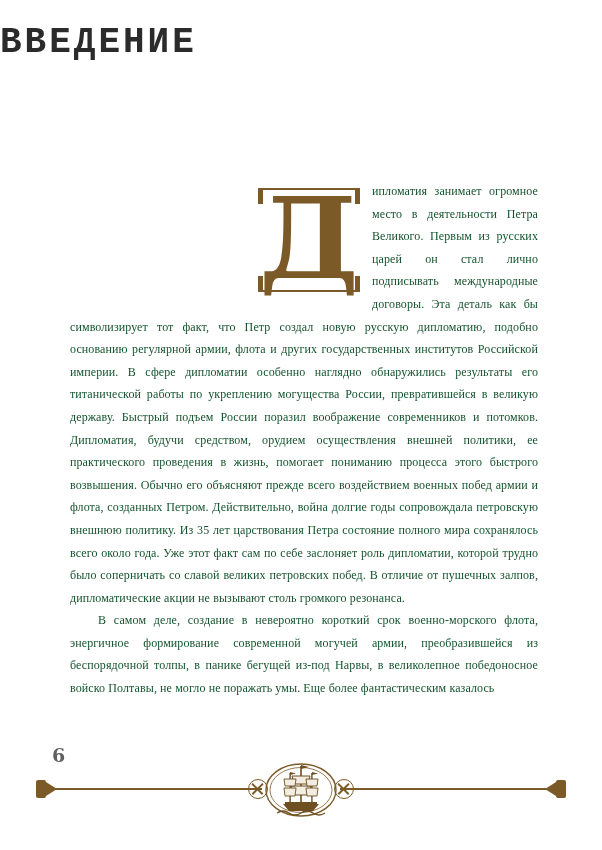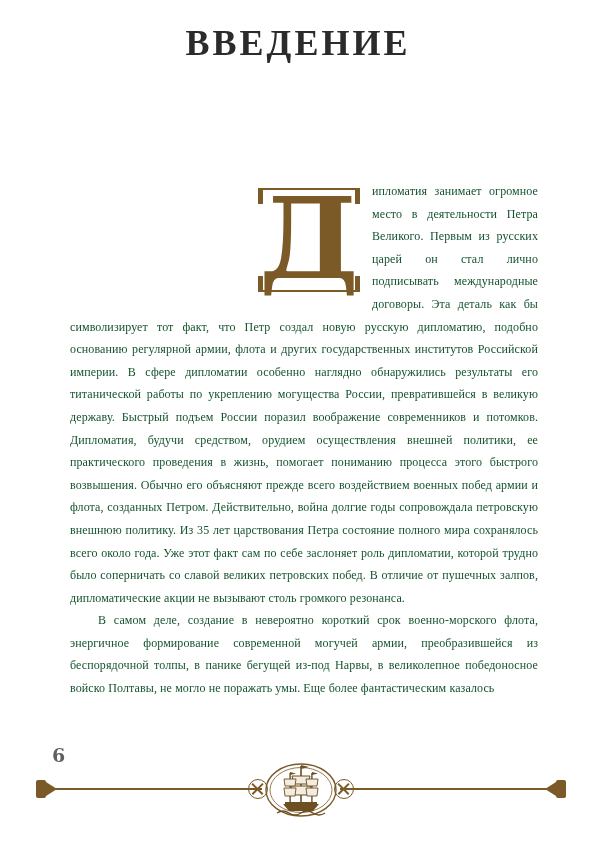--- a/index.html
+++ b/index.html
@@ -18,22 +18,21 @@
 
   .page {
     position: relative;
     width: 602px;
     height: 850px;
     box-sizing: border-box;
   }
 
   
   .chapter-title {
-    text-align: center;
-    font-family: Liberation Serif, serif;
+    font-family: Liberation Mono, monospace;
     font-weight: bold;
     font-size: 36px;
     letter-spacing: 3px;
     color: #2b2b2b;
     margin: 0;
     padding-top: 22px;
     padding-right: 6px;
   }
 
   

